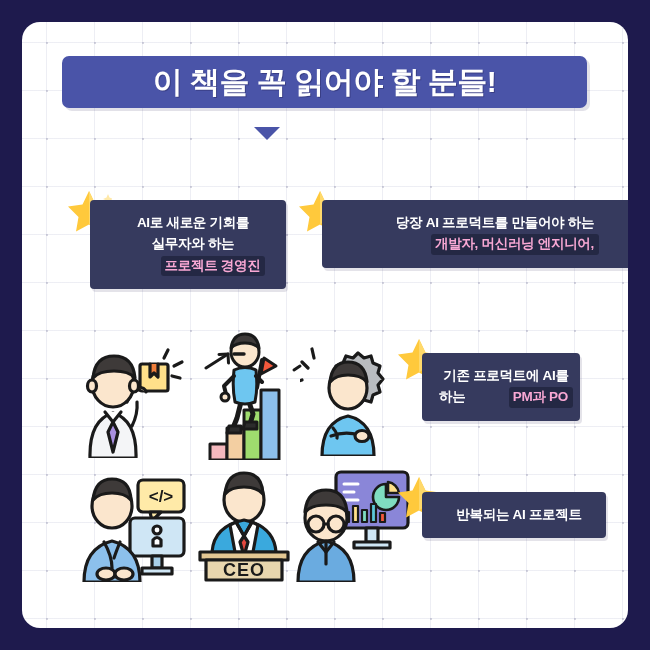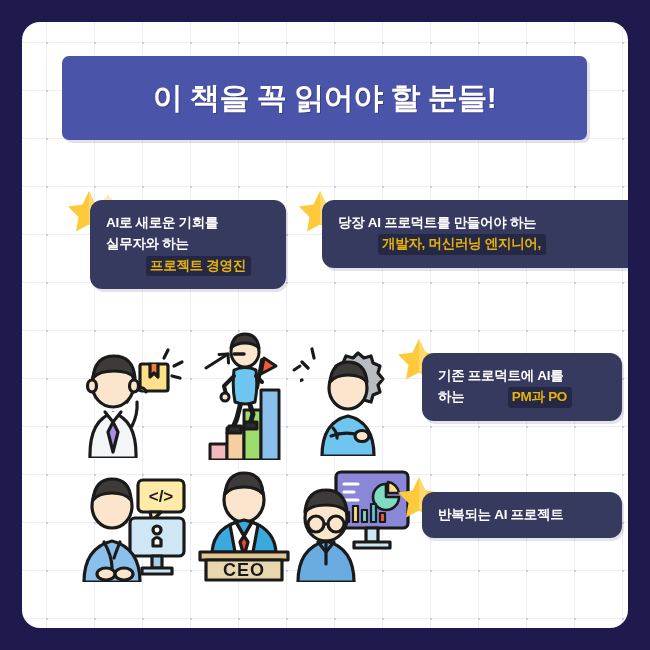--- a/index.html
+++ b/index.html
@@ -45,21 +45,21 @@
     background-size: 48px 48px, 48px 48px, 48px 48px;
     background-position: 24px 20px, 24px 20px, 24px 20px;
   }
 
   
   .banner {
     position: absolute;
     left: 40px;
     top: 34px;
     width: 525px;
-    height: 84px;
+    height: 52px;
     background: #4a54a8;
     border-radius: 7px;
     box-shadow: 3px 3px 0 rgba(30,26,77,0.13);
     display: flex;
     align-items: center;
     justify-content: center;
   }
 
   .banner-title {
     color: #ffffff;
@@ -78,49 +78,50 @@
     height: 0;
     border-left: 13px solid transparent;
     border-right: 13px solid transparent;
     border-top: 13px solid #4a54a8;
   }
 
   
   .card {
     position: absolute;
     background: #363a5e;
-    border-radius: 12px;
+    border-radius: 4px;
     padding: 12px 6px 13px 16px;
     box-shadow: 2px 3px 0 rgba(30,26,77,0.12);
+    text-align: center;
   }
 
   .card-line {
     color: #ffffff;
     font-size: 13.5px;
     font-weight: bold;
     line-height: 1.58;
     letter-spacing: -0.3px;
     white-space: nowrap;
   }
 
   .hl {
     background: #242844;
-    color: #eab308;
+    color: #f9a8d4;
     padding: 1px 5px 2px 4px;
     border-radius: 3px;
     display: inline-block;
     line-height: 1.28;
     margin-left: 40px;
   }
 
   
   #card-1 { left: 68px;  top: 178px; width: 196px; }
   #card-2 { left: 300px; top: 178px; width: 336px; }
-  #card-3 { left: 400px; top: 331px; width: 200px; }
-  #card-4 { left: 400px; top: 470px; width: 200px; }
+  #card-3 { left: 400px; top: 331px; width: 158px; }
+  #card-4 { left: 400px; top: 470px; width: 184px; }
 
   
   .star {
     position: absolute;
     width: 46px;
     height: 46px;
     pointer-events: none;
   }
   #star-1 { left: 44px;  top: 166px; }
   #star-2 { left: 275px; top: 166px; }

